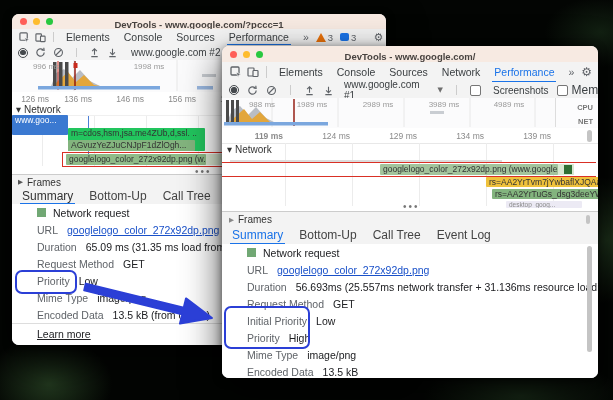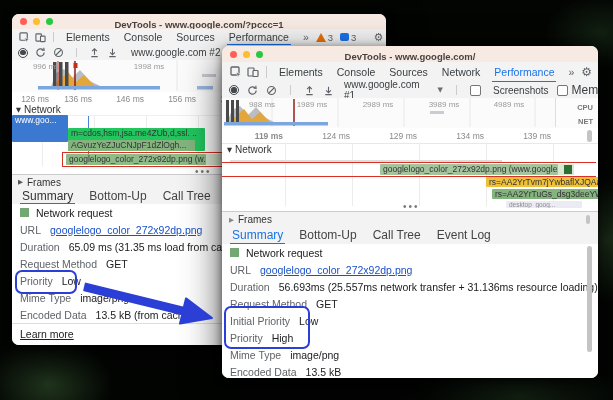--- a/index.html
+++ b/index.html
@@ -28,21 +28,21 @@
   .ruler-lab{position:absolute;font-size:8.5px;color:#8a8a8a;width:44px;text-align:right;white-space:nowrap;}
   .ov-lab{position:absolute;font-size:8px;color:#9a9a9a;width:48px;text-align:center;white-space:nowrap;}
   .gridv{position:absolute;width:1px;background:#ececec;}
   .nethead{position:absolute;left:0;right:0;font-size:10px;color:#333;display:flex;align-items:center;background:#fff;border-bottom:1px solid #f0f0f0;}
   .lane-bar{position:absolute;font-size:8.5px;color:#333;white-space:nowrap;overflow:hidden;line-height:11px;padding:0 3px;border-radius:1px;}
   .frames{position:absolute;left:0;right:0;background:#f3f3f3;border-top:1px solid #ccc;border-bottom:1px solid #ccc;display:flex;align-items:center;font-size:10px;color:#333;}
   .dtabs{position:absolute;left:0;right:0;background:#f3f3f3;border-bottom:1px solid #ccc;display:flex;align-items:center;font-size:12px;color:#444;padding-left:2px;}
   .dtab{padding:0 8px;height:100%;display:flex;align-items:center;position:relative;white-space:nowrap;}
   .dtab.sel::after{content:"";position:absolute;left:6px;right:6px;bottom:-1px;height:2px;background:#1a73e8;}
   .summary{position:absolute;left:0;right:0;background:#fff;}
-  .srow{height:17px;display:flex;align-items:center;gap:9px;padding-left:8px;font-size:10.5px;white-space:nowrap;overflow:hidden;}
+  .srow{height:17px;display:flex;align-items:center;gap:9px;padding-left:25px;font-size:10.5px;white-space:nowrap;overflow:hidden;}
   .k{color:#5f6368;}
   .v{color:#202124;}
   .legend-sq{width:9px;height:9px;background:#71a874;flex:none;}
   .link{color:#1a51c9;text-decoration:underline;}
   .annot-box{position:absolute;border:2.5px solid #2b3fd6;border-radius:7px;pointer-events:none;}
   .dots{position:absolute;font-size:10px;letter-spacing:2px;color:#777;line-height:6px;}
   .chk{width:9px;height:9px;border:1px solid #767676;border-radius:2px;background:#fff;flex:none;}
   .scroll{position:absolute;background:#c4c4c4;border-radius:3px;}
 </style>
 </head>
@@ -167,21 +167,21 @@
     <div class="gridv" style="left:134px;top:90px;height:62px;"></div>
     <div class="gridv" style="left:186px;top:90px;height:62px;"></div>
     <div class="gridv" style="left:238px;top:90px;height:62px;"></div>
     <div class="abs" style="left:76px;top:90px;width:1px;height:61px;background:#4c7fd6;"></div>
 
     <div class="nethead" style="top:90px;height:11px;padding-left:4px;gap:3px;">
       <span class="caret" style="font-size:6.5px;color:#333;">▼</span>
       <span>Network</span>
     </div>
 
-    <div class="lane-bar" style="left:0;top:101px;width:50px;height:27px;background:#3b79d1;color:#fff;">www.goo...</div>
+    <div class="lane-bar" style="left:0;top:101px;width:50px;height:20px;background:#3b79d1;color:#fff;">www.goo...</div>
     <div class="lane-bar" style="left:56px;top:114px;width:131px;height:23px;background:#22c55e;">m=cdos,hsm,jsa.me4ZUb,d,ssl. ..</div>
     <div class="lane-bar" style="left:56px;top:126px;width:121px;height:11px;background:#83b47e;">AGvuzYeZJuCNJpF1dZlOgh...</div>
     <div class="abs" style="left:50px;top:138px;width:258px;height:13px;border:1px solid #d93025;">
       <div class="abs" style="left:136px;top:1px;width:72px;height:11px;background:#dcead4;"></div>
       <div class="lane-bar" style="left:3px;top:1px;width:134px;height:11px;background:#8fbb88;">googlelogo_color_272x92dp.png (w...</div>
     </div>
 
     <div class="dots" style="left:183px;top:155px;">•••</div>
 
     <div class="frames" style="top:160px;height:14px;padding-left:6px;gap:4px;">

